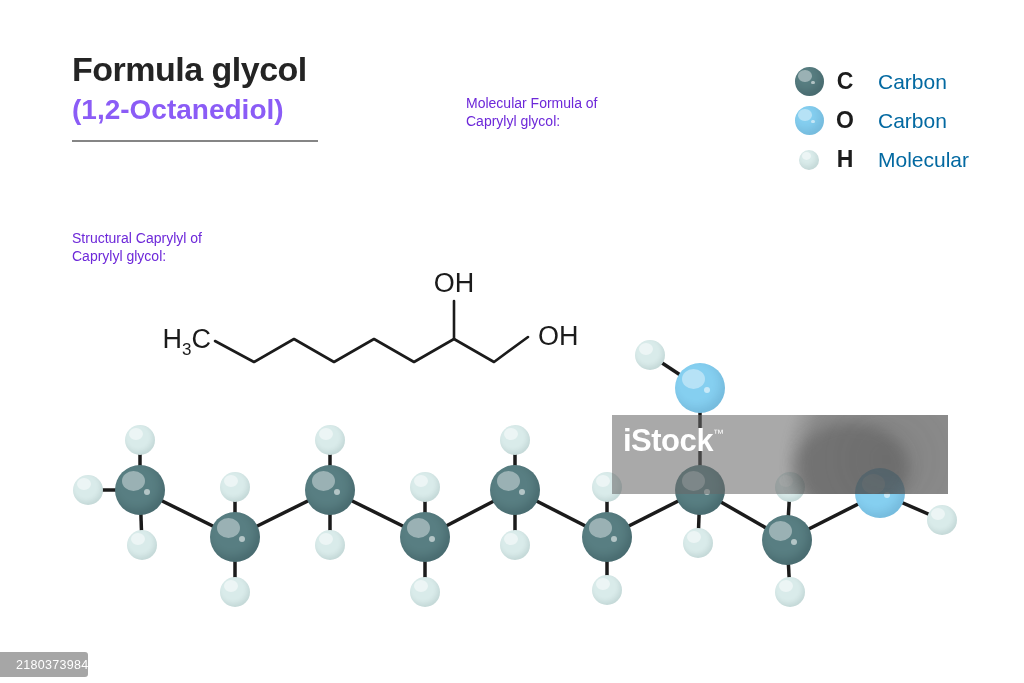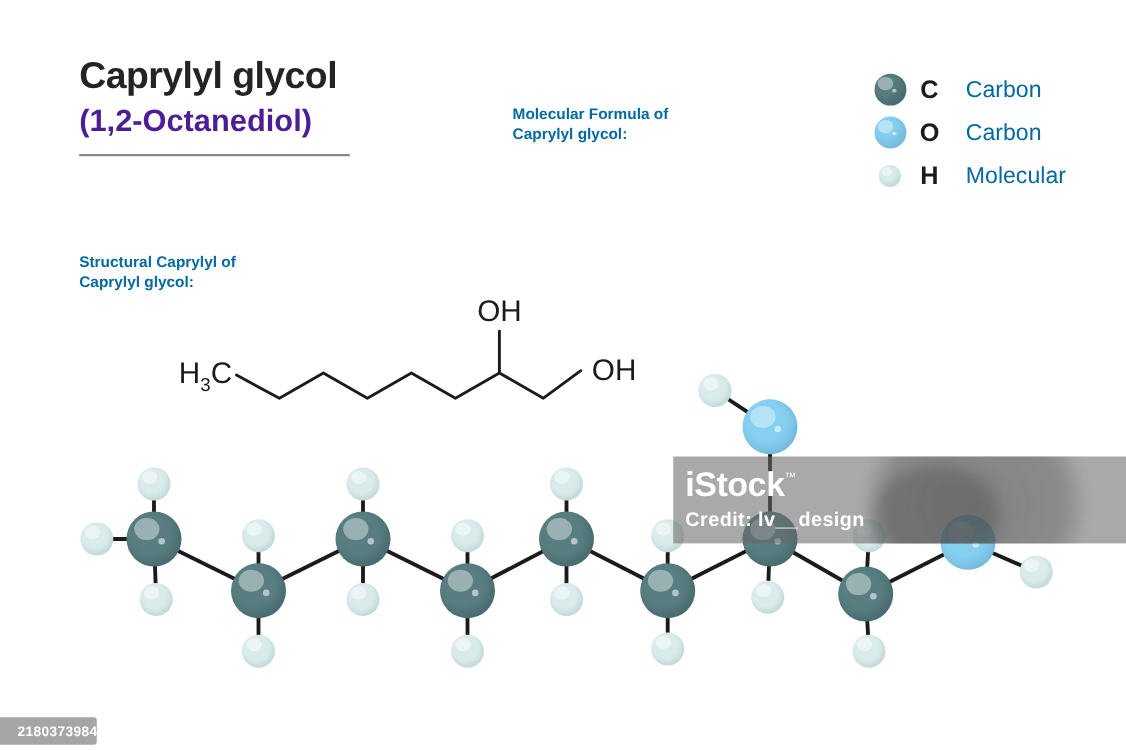--- a/index.html
+++ b/index.html
@@ -2,27 +2,27 @@
 <html><head>
 <meta charset="utf-8">
 <style>
   html,body{margin:0;padding:0;background:#ffffff;}
   .canvas{position:relative;width:1024px;height:683px;background:#ffffff;overflow:hidden;
           font-family:"Liberation Sans",sans-serif;color:#1f1f1f;}
 
   
   .header{position:absolute;left:72px;top:50px;z-index:4;}
   .title{font-size:34px;font-weight:700;color:#242424;letter-spacing:-0.5px;line-height:38px;}
-  .subtitle{font-size:28px;font-weight:700;color:#4c1d95;line-height:32px;margin-top:6px;}
+  .subtitle{font-size:28px;font-weight:700;color:#8b5cf6;line-height:32px;margin-top:6px;}
   .divider{width:246px;height:2px;background:#858585;margin-top:14px;}
   .tagline1{font-size:12px;font-weight:700;color:#9c9c9c;letter-spacing:1.4px;margin-top:9px;}
   .tagline2{font-size:17px;font-weight:700;color:#9c9c9c;margin-top:4px;}
 
   
-  .small-label{position:absolute;font-size:14px;line-height:18px;color:#0369a1;z-index:4;font-weight:bold;}
+  .small-label{position:absolute;font-size:14px;line-height:18px;color:#6d28d9;z-index:4;}
   .mol-label{left:466px;top:94px;}
   .struct-label{left:72px;top:229px;}
 
   
   .formula{position:absolute;left:563px;top:128px;z-index:4;font-weight:700;color:#1c1c1c;}
   .f-main{font-size:36px;}
   .f-sub{font-size:20px;position:relative;top:11px;margin-right:2px;}
 
   
   .legend{position:absolute;left:793px;top:62px;z-index:4;}
@@ -45,43 +45,43 @@
 
   
   .layer{position:absolute;left:0;top:0;width:1024px;height:683px;pointer-events:none;}
   .skeletal{z-index:3;}
   .bonds{z-index:1;}
   .atom{position:absolute;}
   .atom.el-H{z-index:2;}
   .atom.el-C,.atom.el-O{z-index:3;}
 
   
-  .wm-bar{position:absolute;left:612px;top:415px;width:412px;height:79px;z-index:5;
+  .wm-bar{position:absolute;left:612px;top:415px;width:336px;height:79px;z-index:5;
           background:rgba(103,103,103,0.57);overflow:hidden;}
   .wm-globe1{position:absolute;left:172px;top:-58px;width:205px;height:205px;border-radius:50%;
              background:radial-gradient(circle,rgba(70,70,70,0.38) 0%,rgba(70,70,70,0.30) 55%,rgba(70,70,70,0) 72%);
              filter:blur(3px);}
   .wm-globe2{position:absolute;left:182px;top:8px;width:115px;height:92px;border-radius:50%;
              background:rgba(55,55,55,0.28);filter:blur(7px);}
   .wm-brand{position:absolute;left:11px;top:8px;color:#ffffff;font-size:31px;font-weight:700;letter-spacing:-0.5px;}
   .wm-tm{font-size:11px;vertical-align:14px;font-weight:400;}
   .wm-credit{position:absolute;left:11px;top:47px;color:#ffffff;font-size:18px;font-weight:700;letter-spacing:0.4px;}
 
   .id-chip{position:absolute;left:0;top:652px;width:88px;height:25px;z-index:6;
            background:#a6a6a6;border-top-right-radius:3px;border-bottom-right-radius:3px;
            display:flex;align-items:center;}
-  .id-text{color:#ffffff;font-size:12.5px;font-weight:700;padding-left:16px;letter-spacing:0.3px;text-align:center;}
+  .id-text{color:#ffffff;font-size:12.5px;font-weight:400;padding-left:16px;letter-spacing:0.3px;text-align:center;}
 </style>
 </head>
 <body>
 
 <div class="canvas">
 
   <div class="header">
-    <div class="title">Caprylyl glycol</div>
+    <div class="title">Formula glycol</div>
     <div class="subtitle">(1,2-Octanediol)</div>
     <div class="divider"></div>
   </div>
 
   <div class="small-label mol-label">
     <div>Molecular Formula of</div>
     <div>Caprylyl glycol:</div>
   </div>
 
 
@@ -179,20 +179,19 @@
       <div class="atom ball el-C" style="height: 50px; width: 50px; left: 675px; top: 465px;"></div>
       <div class="atom ball el-C" style="height: 50px; width: 50px; left: 762px; top: 515px;"></div>
       <div class="atom ball el-O" style="height: 50px; width: 50px; left: 675px; top: 363px;"></div>
       <div class="atom ball el-O" style="height: 50px; width: 50px; left: 855px; top: 468px;"></div>
     </div>
 
   <div class="wm-bar">
     <div class="wm-globe1"></div>
     <div class="wm-globe2"></div>
     <div class="wm-brand"><span>iStock</span><span class="wm-tm">™</span></div>
-    <div class="wm-credit">Credit: lv__design</div>
   </div>
 
   <div class="id-chip">
     <span class="id-text">2180373984</span>
   </div>
 
 </div>
 
 </body></html>

